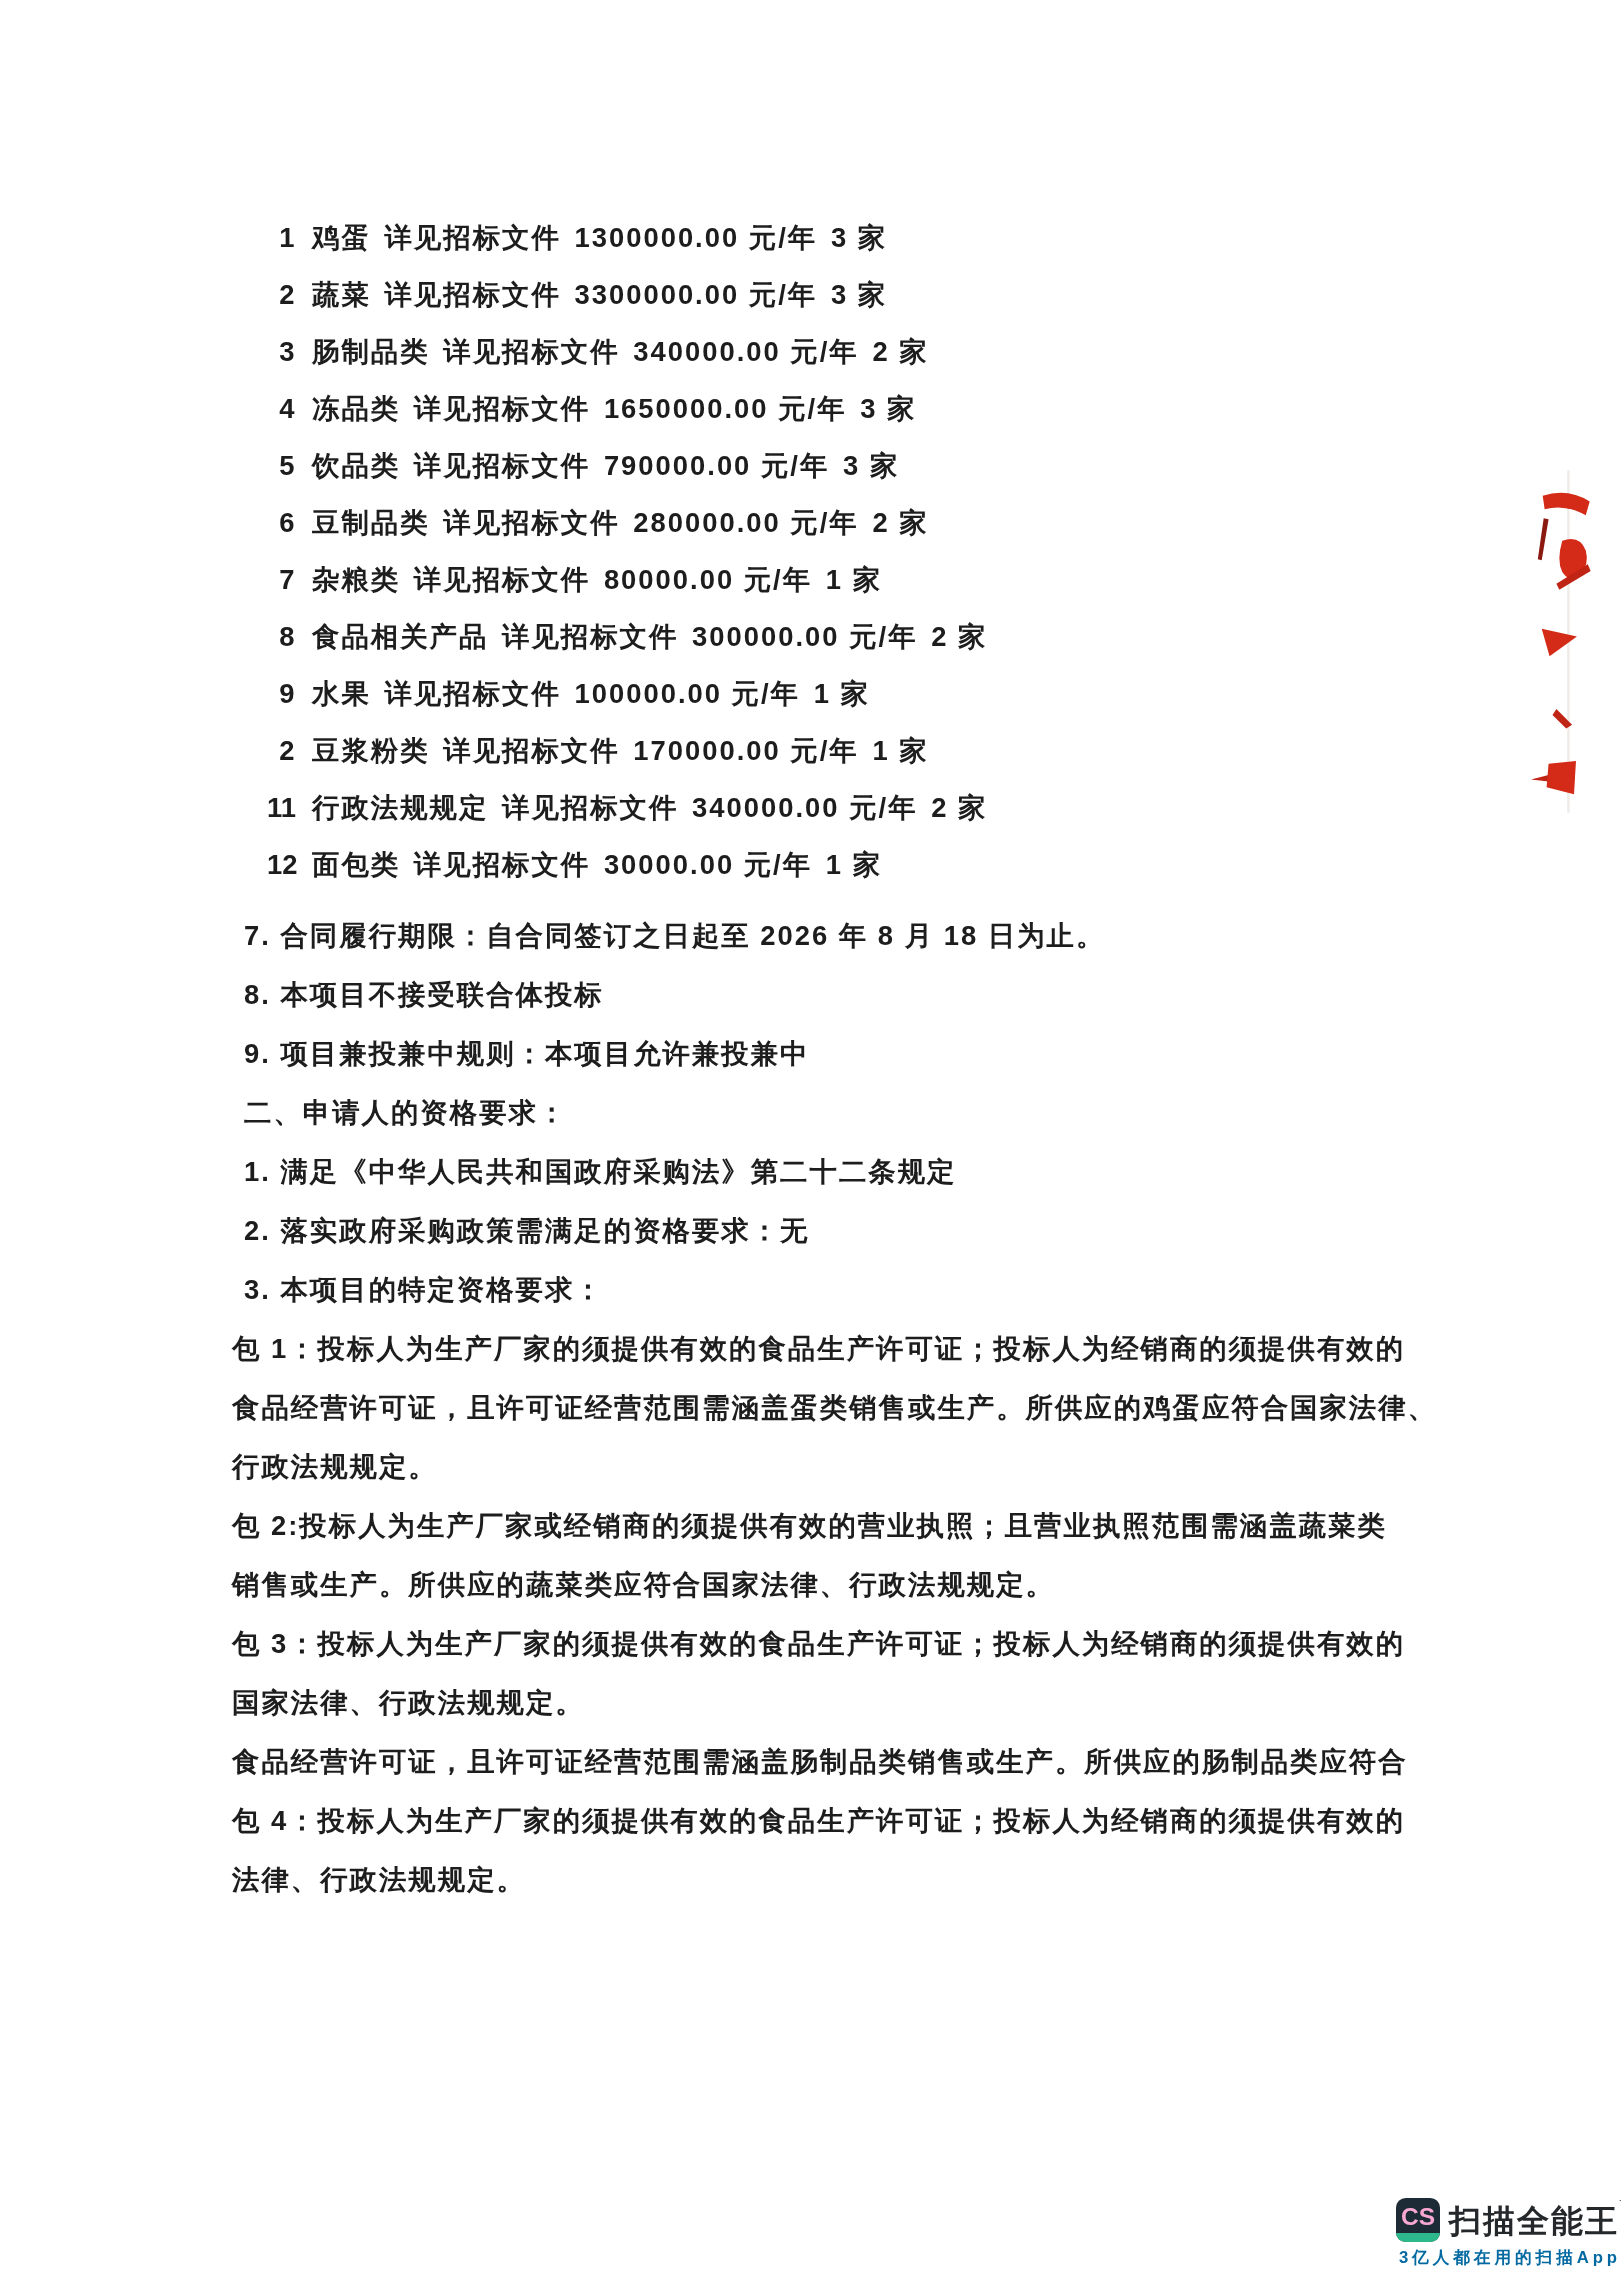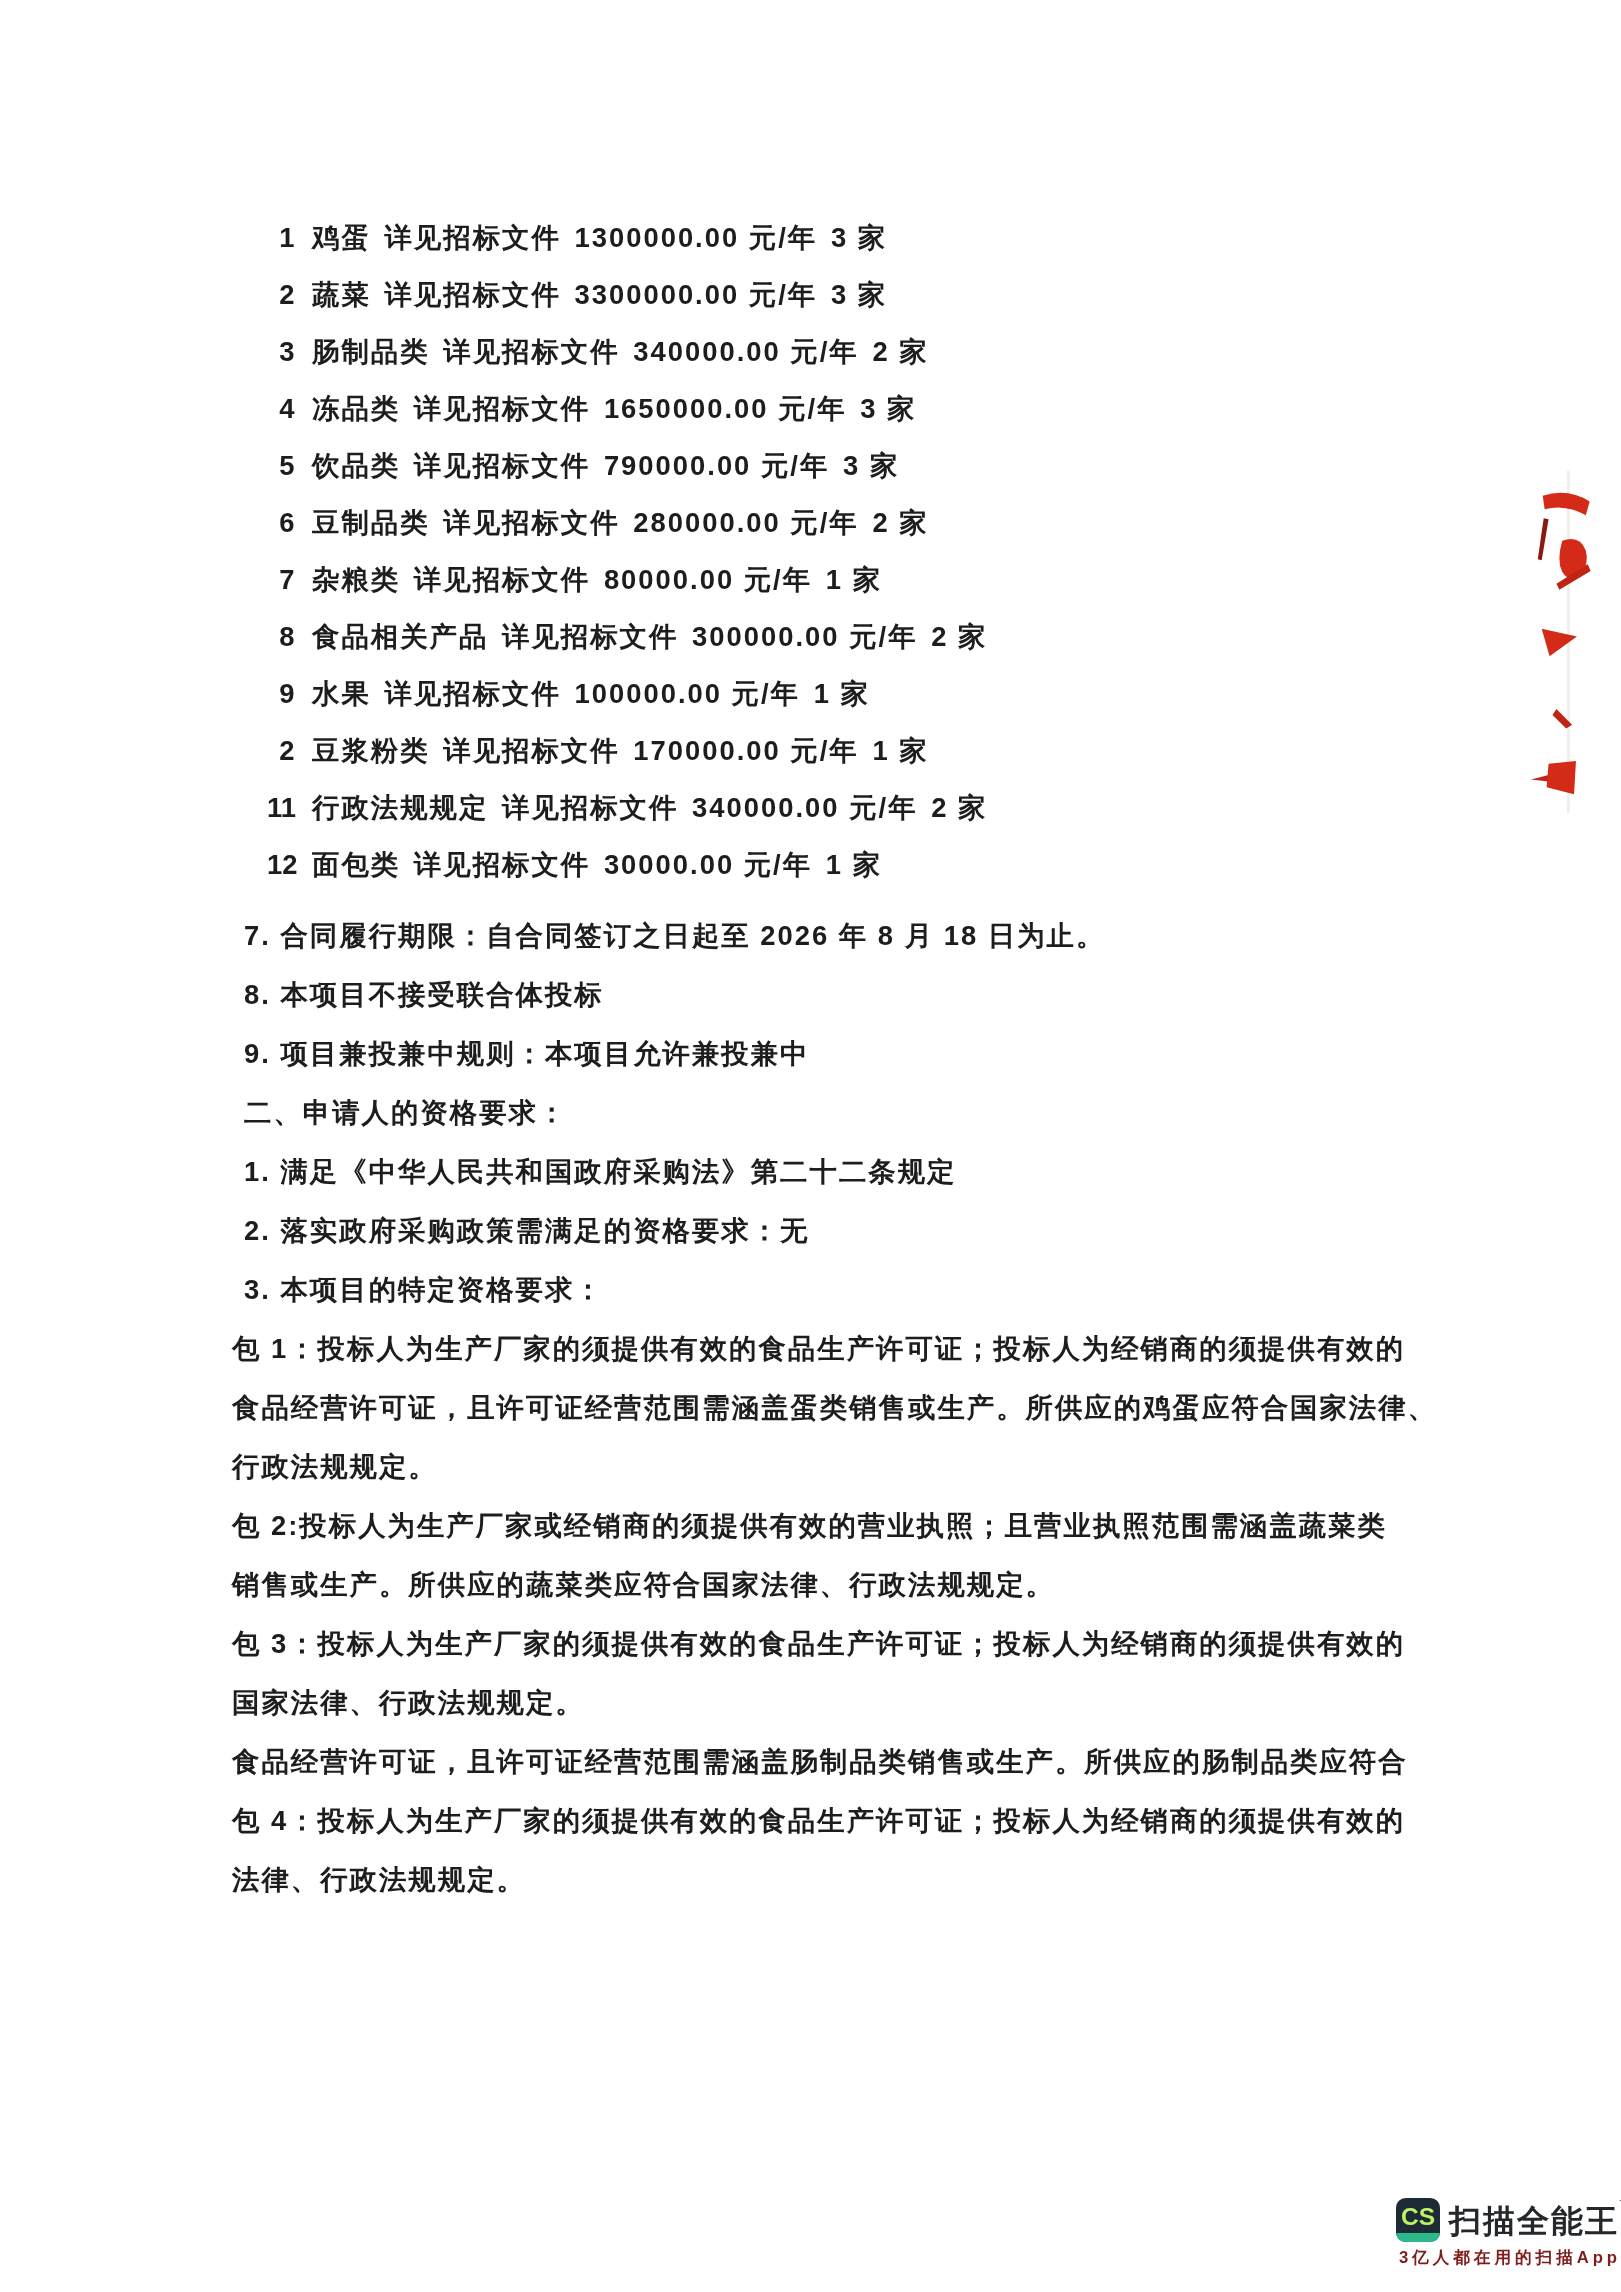--- a/index.html
+++ b/index.html
@@ -37,34 +37,34 @@
   
   .red-marks{position:absolute;left:1529px;top:470px;width:92px;height:343px;}
   
   .wm{position:absolute;left:1396px;top:2198px;width:206px;}
   .cs-icon{
     position:absolute;left:0;top:0;width:44px;height:44px;
     background:#1c2b35;border-radius:9.8px;overflow:hidden;
   }
   .cs-icon .cs-txt{
     position:absolute;left:0;top:1px;width:100%;height:35px;
-    color:#bef264;font-size:24.5px;font-weight:700;
+    color:#f9a8d4;font-size:24.5px;font-weight:700;
     display:flex;align-items:center;justify-content:center;
     letter-spacing:0;
   }
   .cs-green{position:absolute;left:0;bottom:0;width:100%;height:8.8px;background:#2db98c;}
   .wm-title{
     position:absolute;left:53px;top:2px;
     font-size:32px;font-weight:700;color:#25282b;
     letter-spacing:2px;white-space:nowrap;
   }
   .wm-tm{font-size:11.8px;vertical-align:top;line-height:9.8px;color:#3a3d40;}
   .wm-tagline{
     position:absolute;left:2.9px;top:48px;
-    font-size:16.7px;font-weight:600;color:#7f1d1d;
+    font-size:16.7px;font-weight:600;color:#0369a1;
     letter-spacing:3.9px;white-space:nowrap;
   }
 </style>
 </head>
 <body>
 
 <div class="doc">
 
   <div>
     <div class="pkg-row"><span class="pkg-no">1</span><span class="seg">鸡蛋</span><span class="seg">详见招标文件</span><span class="seg">1300000.00 元/年</span><span class="seg">3 家</span></div>

